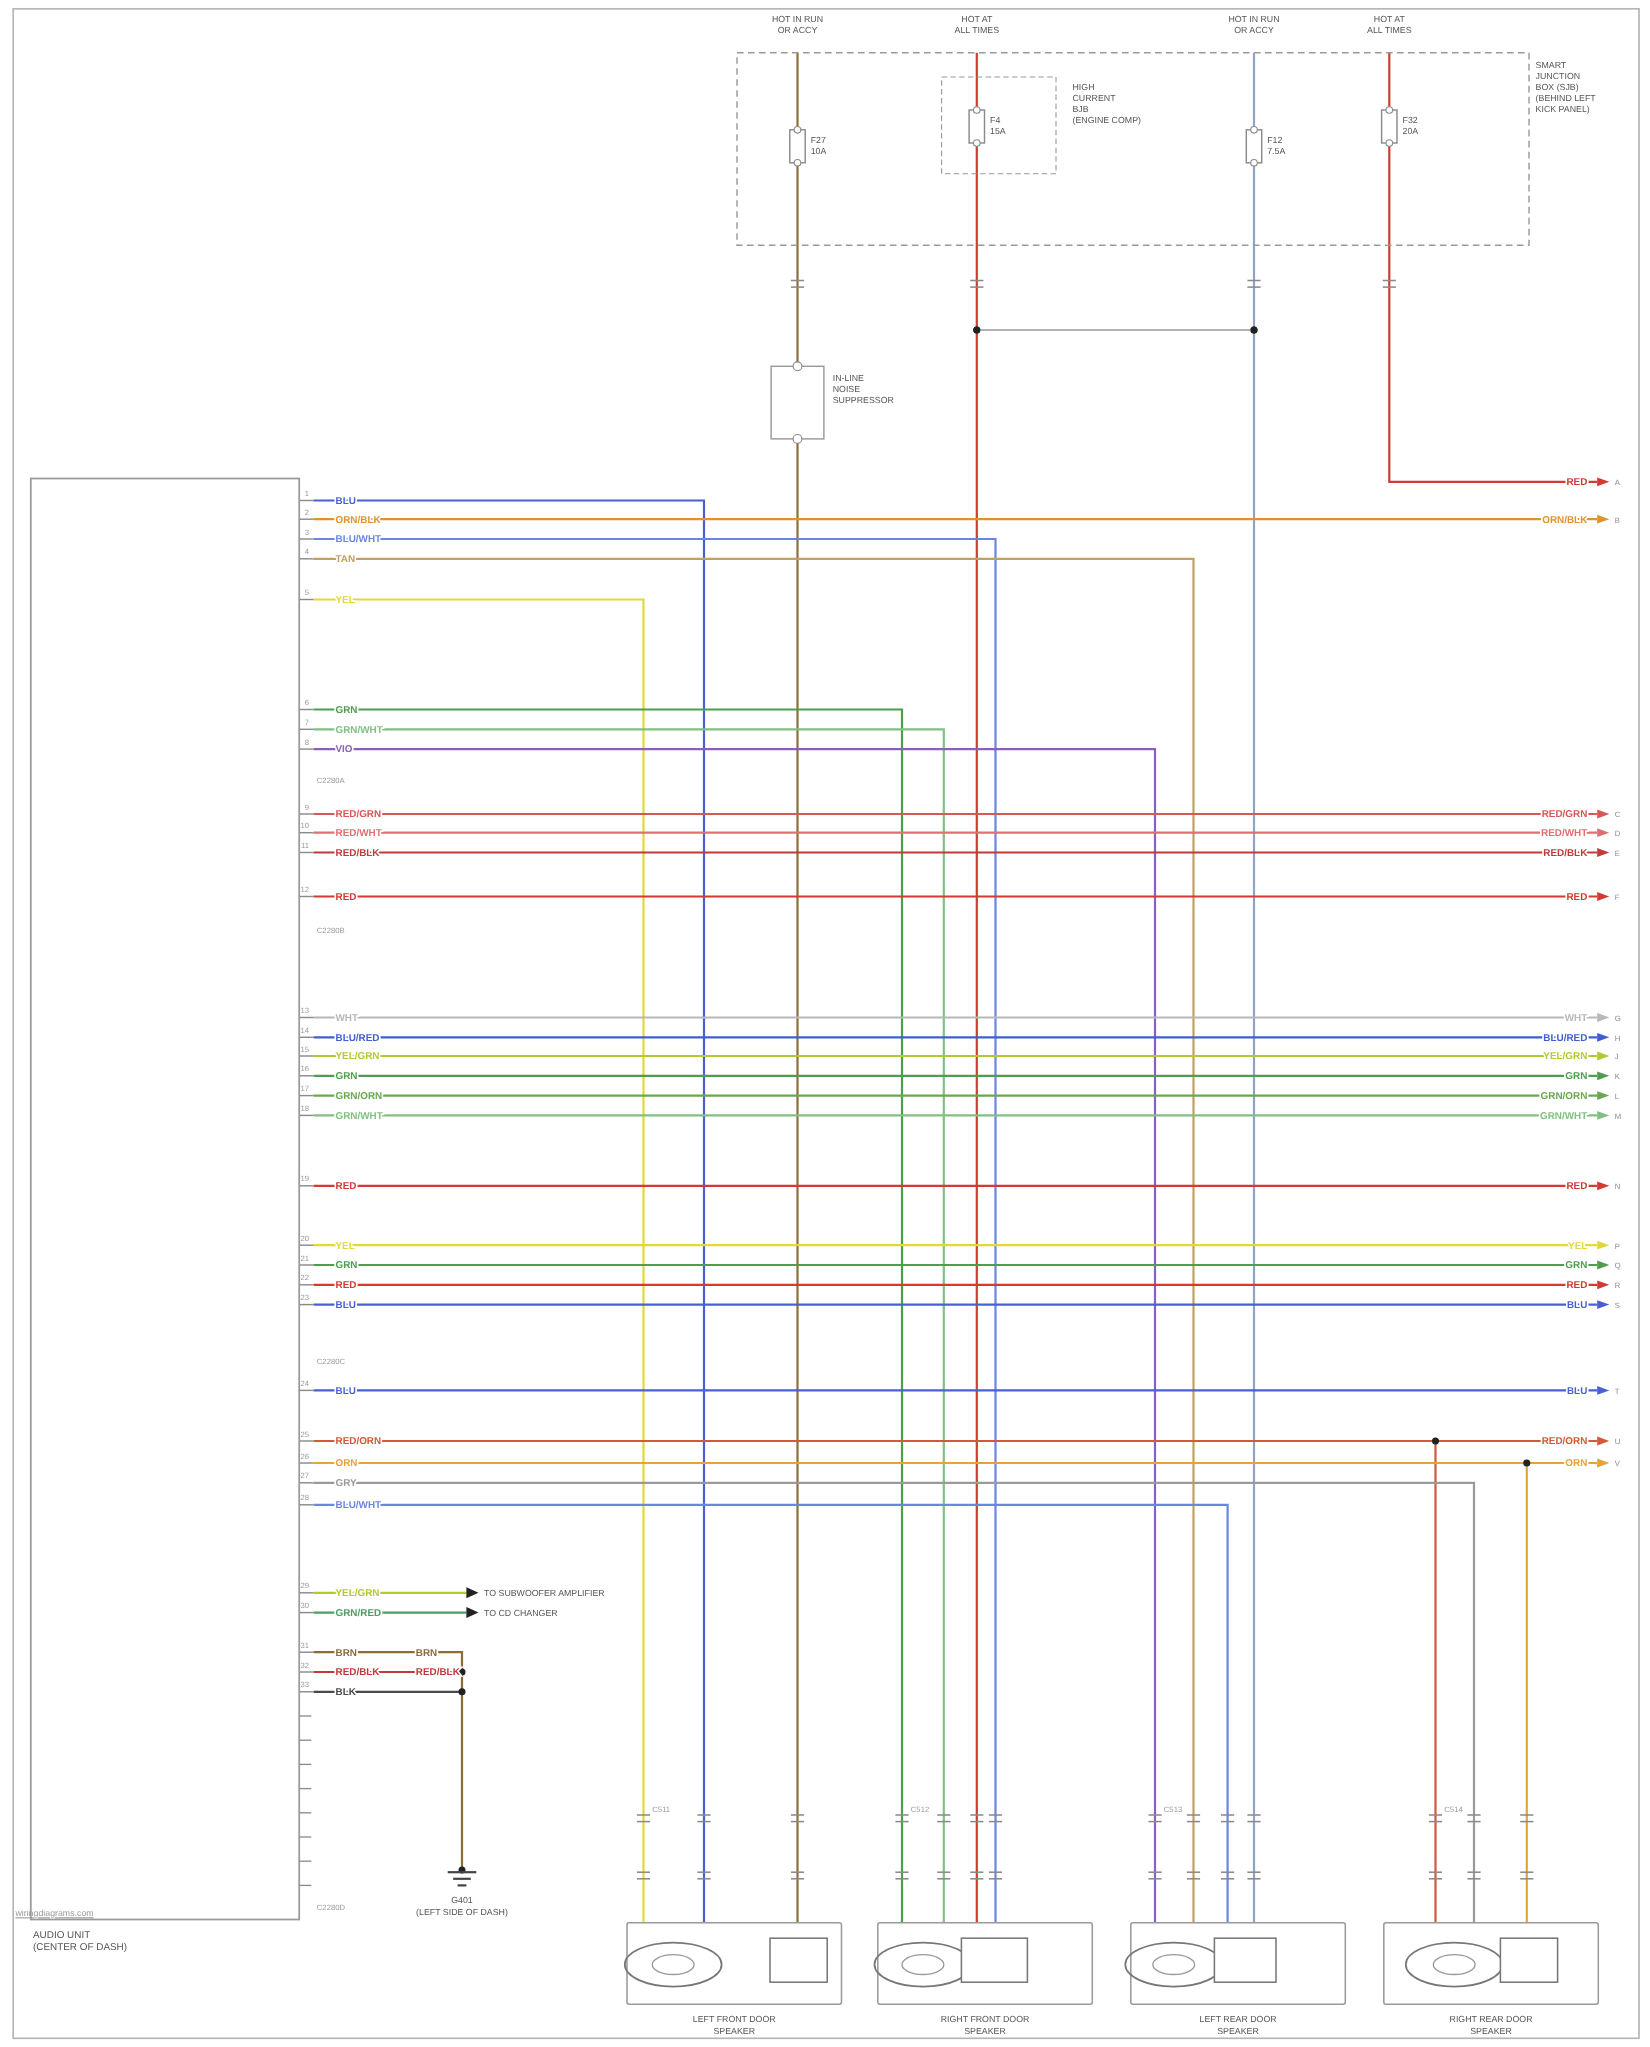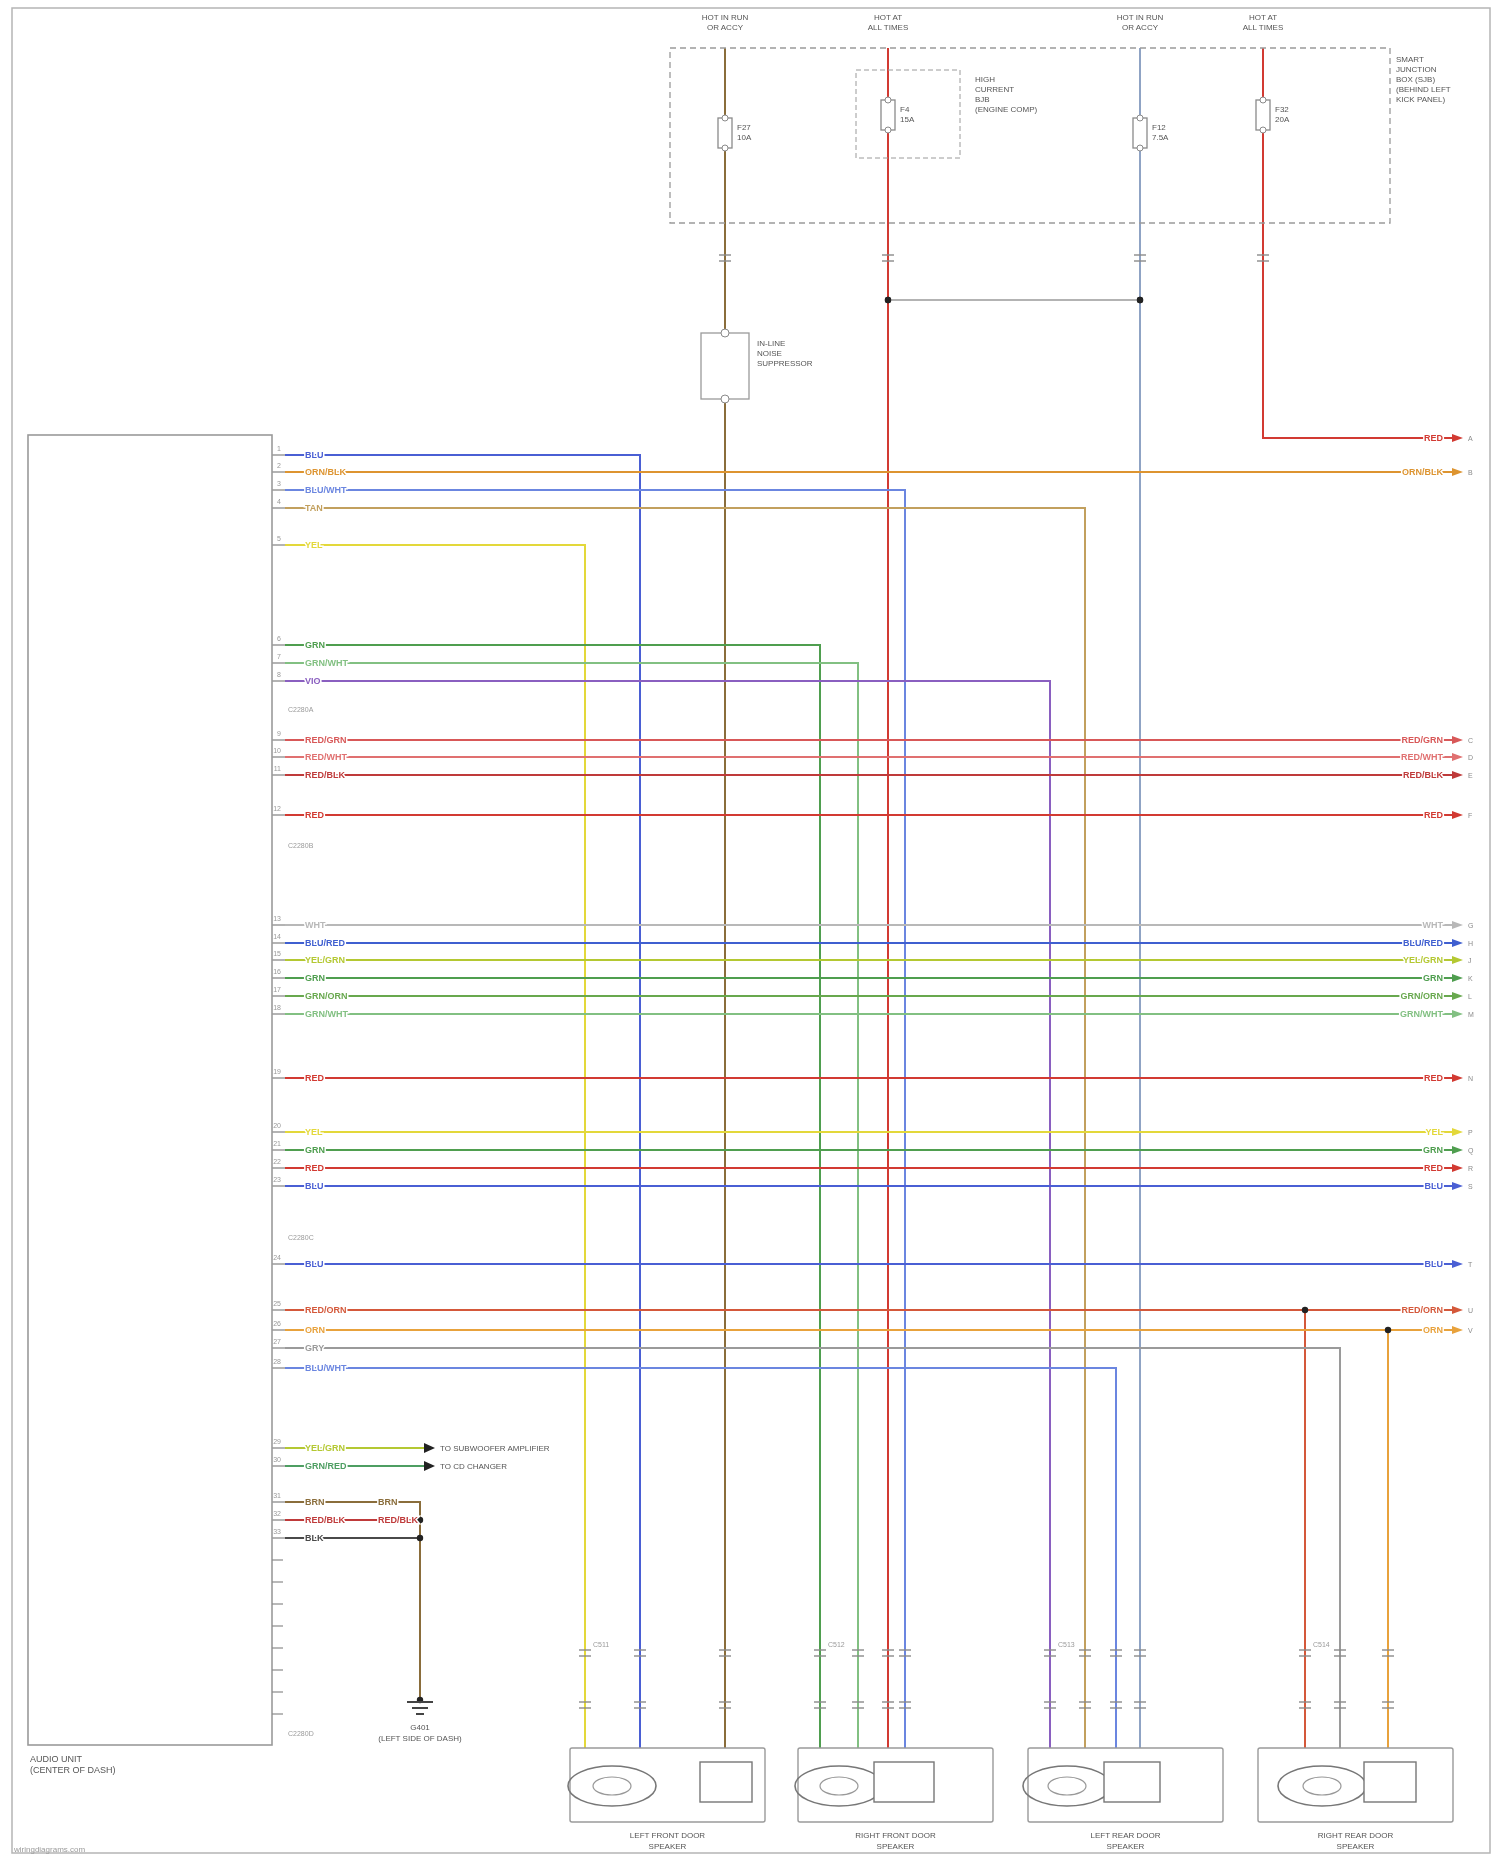--- a/index.html
+++ b/index.html
@@ -1,20 +1,20 @@
 <!DOCTYPE html>
 <html><head>
 <meta charset="utf-8">
 <style>
   html,body{margin:0;padding:0;background:#ececec;}
   .page{position:relative;width:1500px;height:1861px;background:#ffffff;overflow:hidden;
         font-family:"Liberation Sans",sans-serif;}
   svg{position:absolute;left:0;top:0;}
   .t{font-family:"Liberation Sans",sans-serif;}
-  .watermark{position:absolute;left:14px;top:1845px;font-size:8px;color:#9a9a9a;}
+  .watermark{position:absolute;left:14px;top:1735px;font-size:8px;color:#9a9a9a;text-decoration:underline;}
 </style>
 </head>
 <body>
 
 <div class="page">
   <svg id="dg" width="1500" height="1861" viewBox="0 0 1500 1861">
       <rect x="12" y="8" width="1478" height="1845" fill="none" stroke="#b5b5b5" stroke-width="1.5"></rect>
       <polyline points="725,48 725,118" fill="none" stroke="#8a6d3b" stroke-width="2"></polyline>
       <polyline points="725,148 725,333" fill="none" stroke="#8a6d3b" stroke-width="2"></polyline>
       <polyline points="725,399 725,1748" fill="none" stroke="#8a6d3b" stroke-width="2"></polyline>

